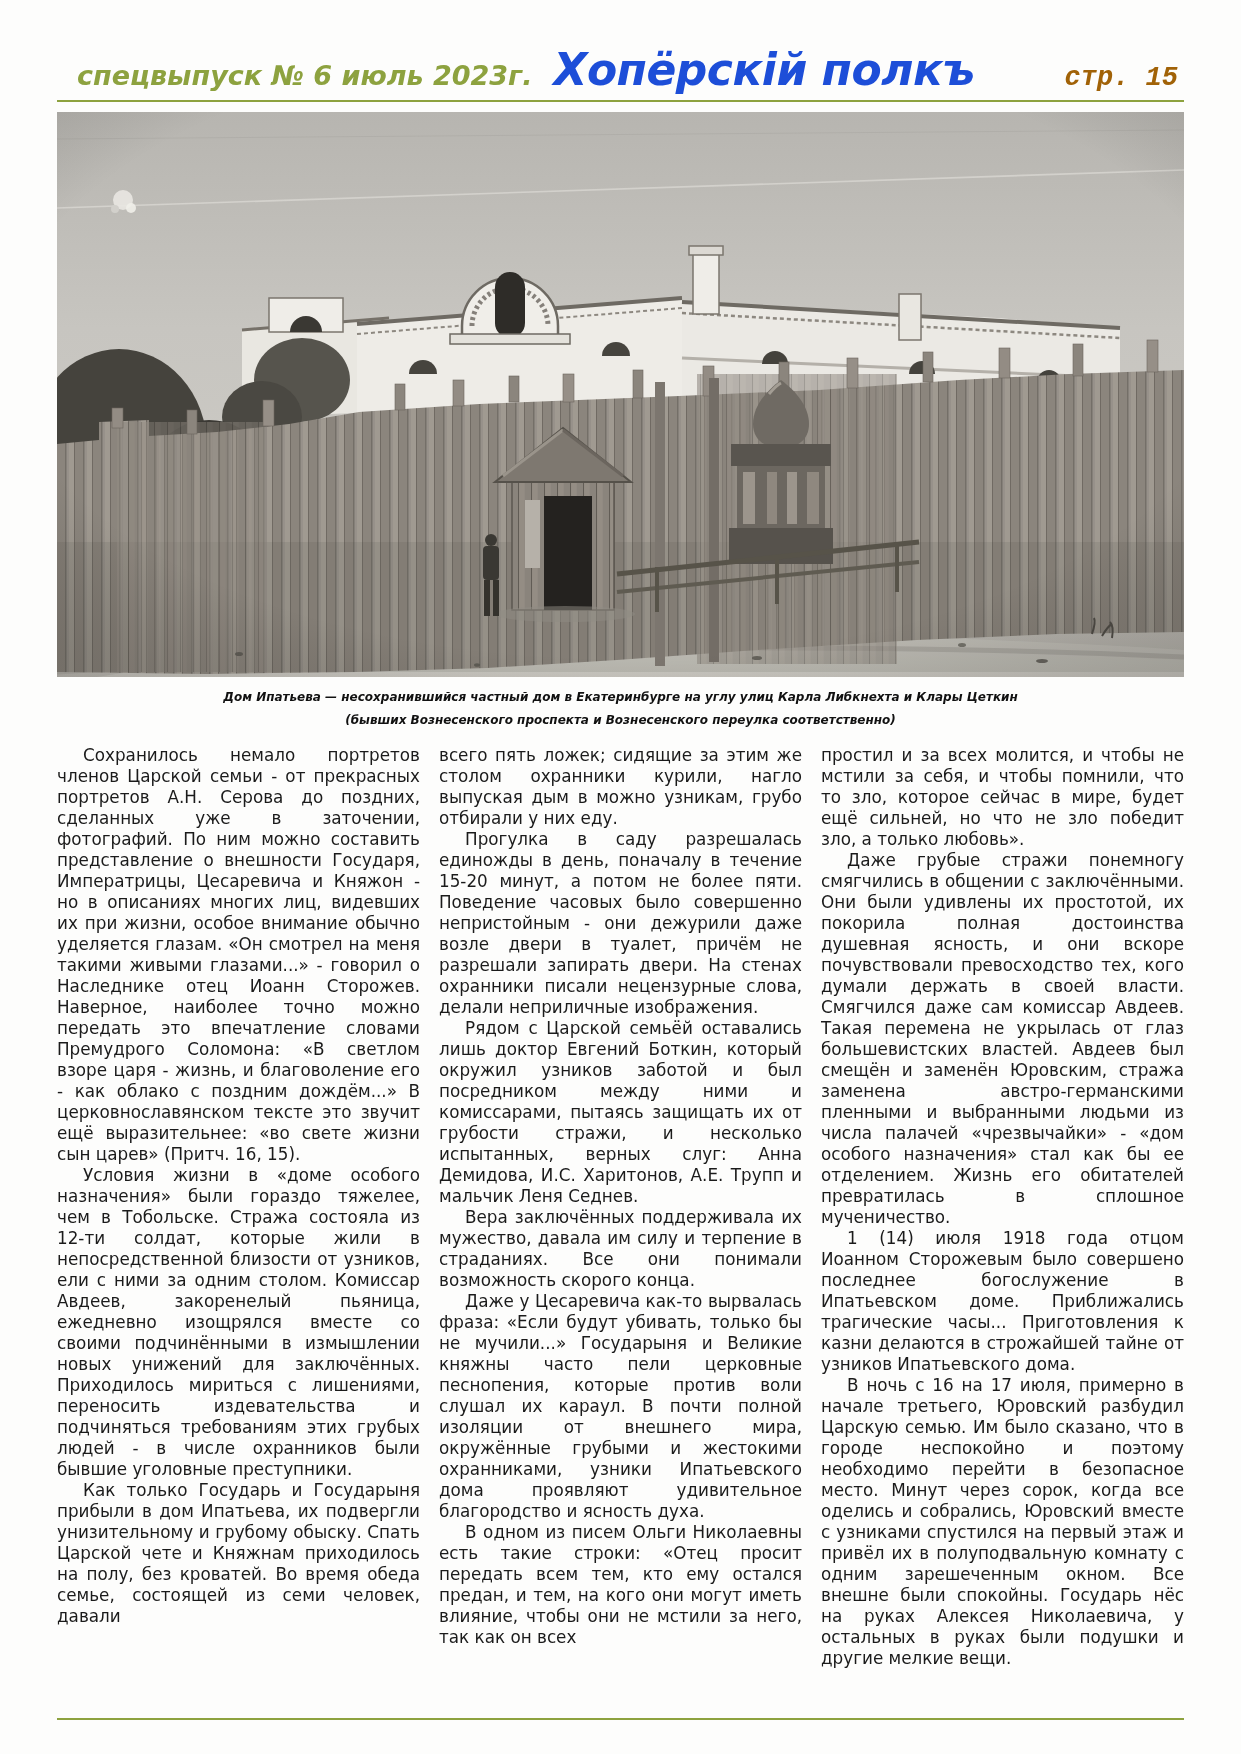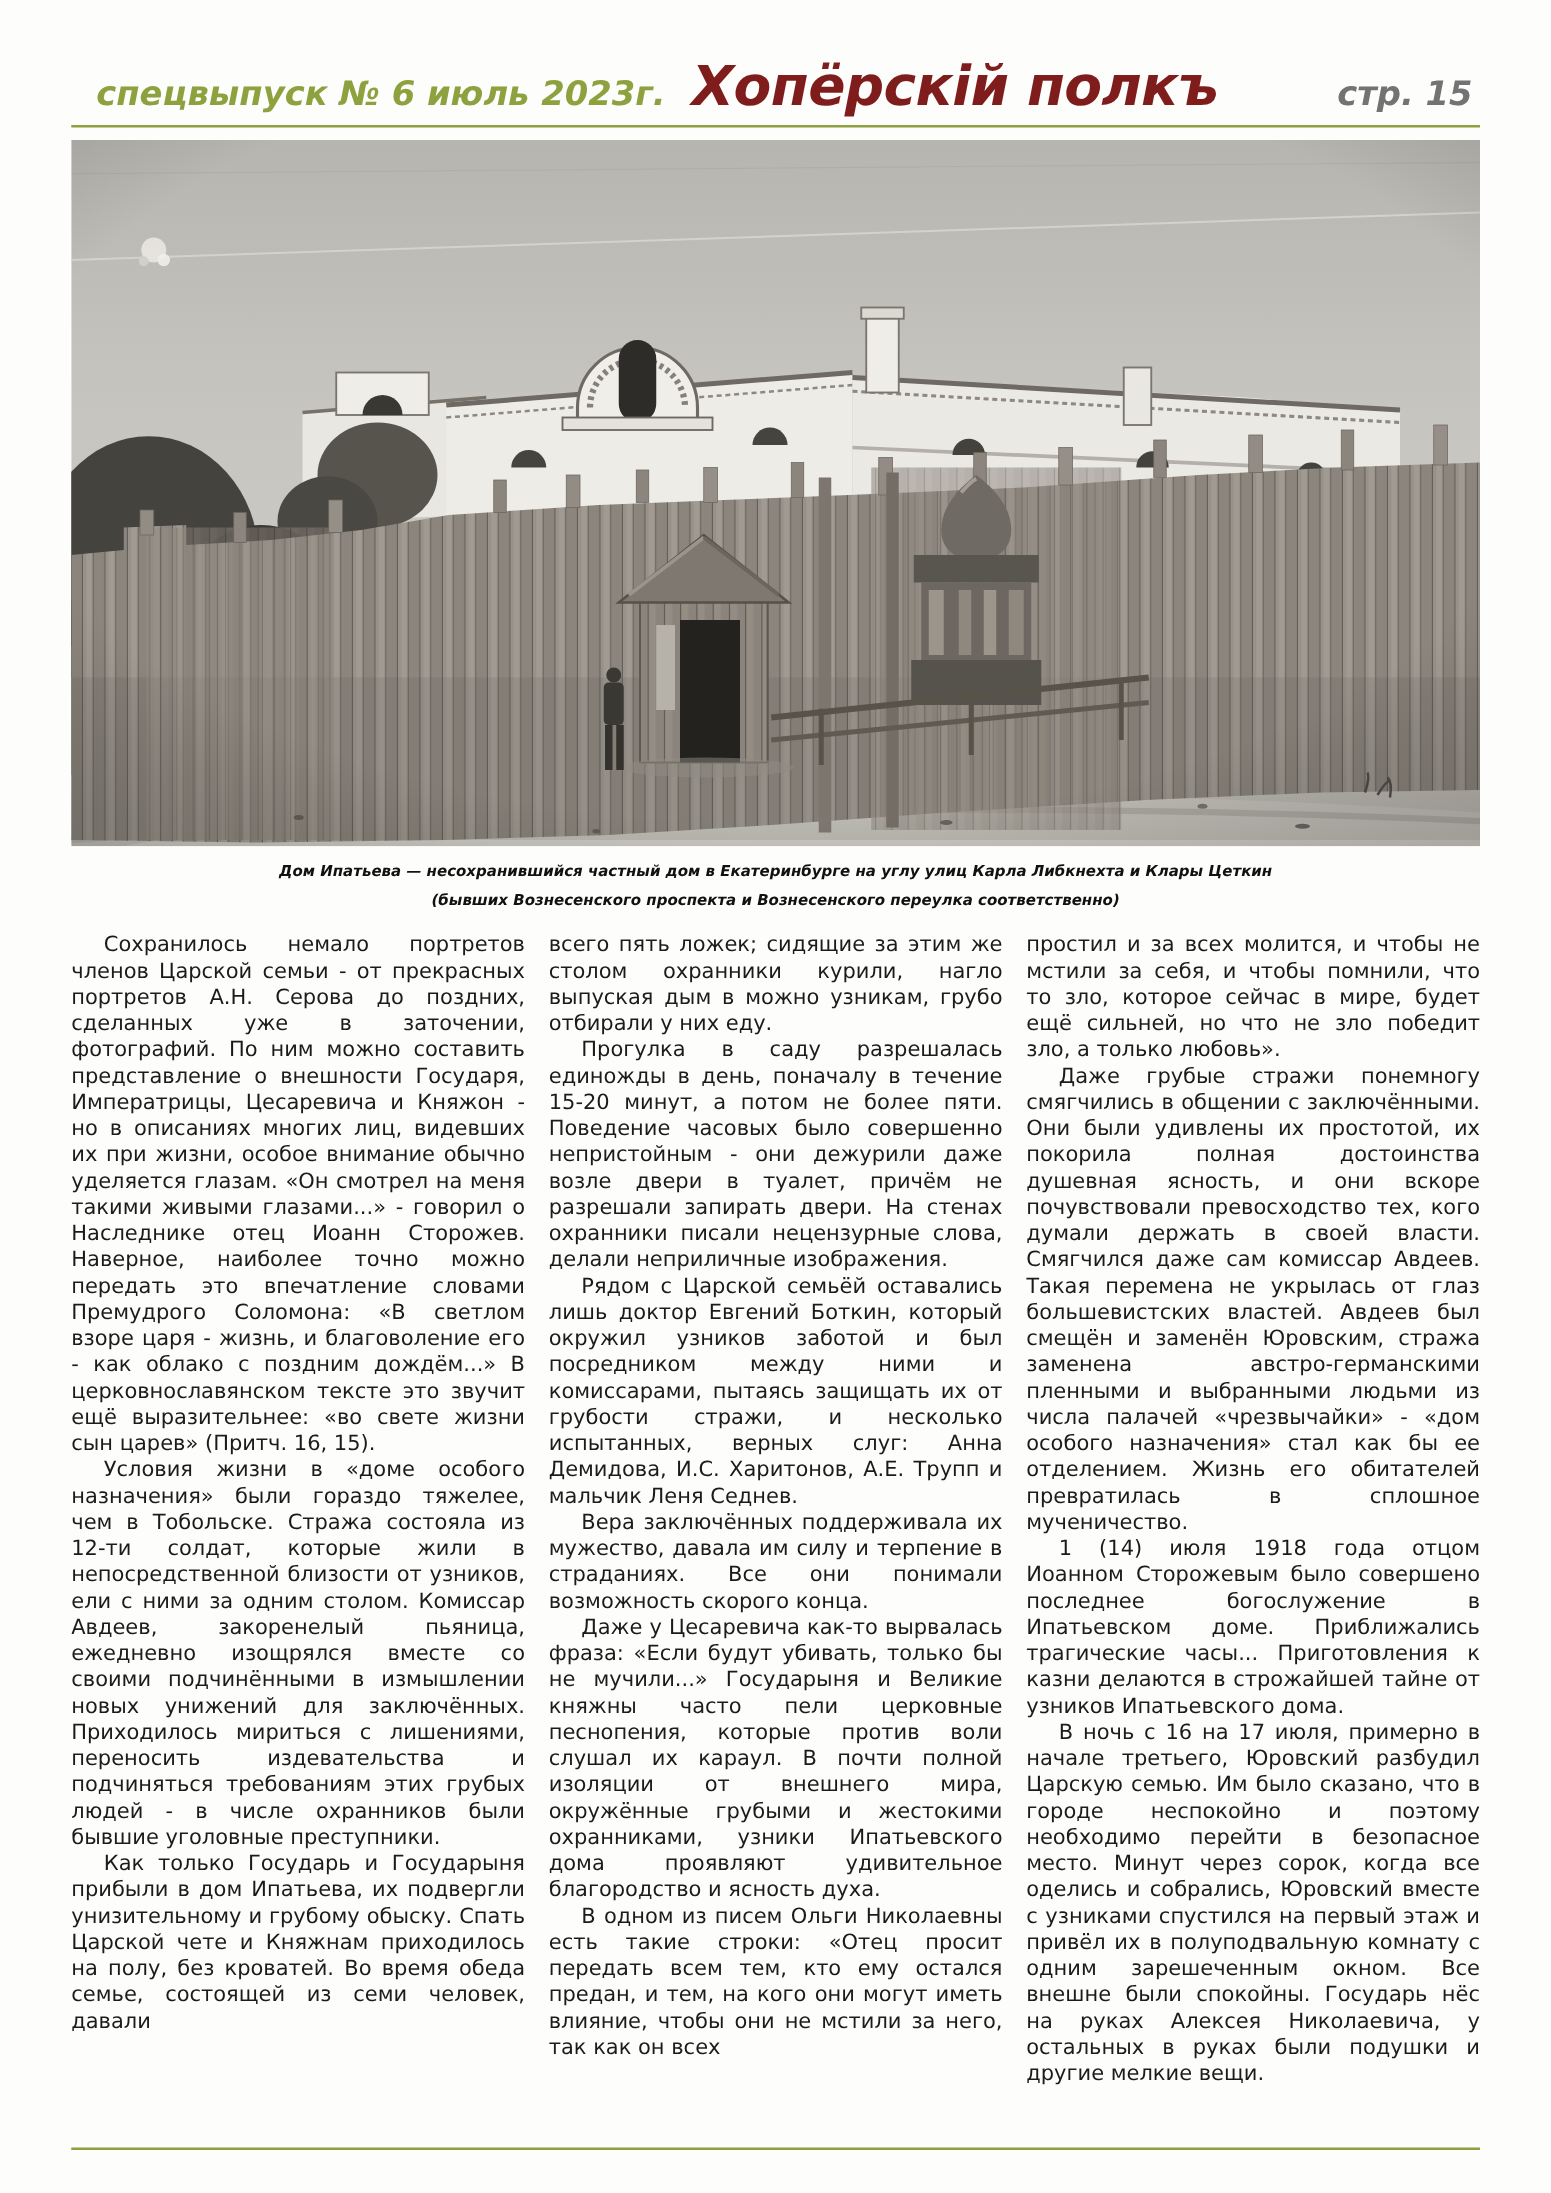--- a/index.html
+++ b/index.html
@@ -21,27 +21,27 @@
     padding-top:44px;
     gap:21px;
   }
   .masthead .issue{
     font-style:italic;font-weight:700;
     font-size:27px;color:#8da23f;
     padding-left:20px;white-space:nowrap;
   }
   .masthead .title{
     font-style:italic;font-weight:700;
-    font-size:44px;color:#7f1d1d;
+    font-size:44px;color:#1d4ed8;
     white-space:nowrap;letter-spacing:-0.5px;
   }
   .masthead .pagenum{
     font-style:italic;font-weight:700;
-    font-size:27px;color:#737373;
-    justify-self:end;padding-right:6px;white-space:nowrap;
+    font-size:27px;color:#a16207;
+    justify-self:end;padding-right:6px;white-space:nowrap;font-family:Liberation Mono, monospace;
   }
   .rule{border:none;border-top:2px solid #8da23f;margin:5px 0 0 0;}
   .rule.bottom{margin-top:15px;}
   
   .photo-wrap{margin-top:10px;line-height:0;}
   .photo-wrap svg{display:block;}
   
   .caption{
     margin-top:9px;
     text-align:center;

